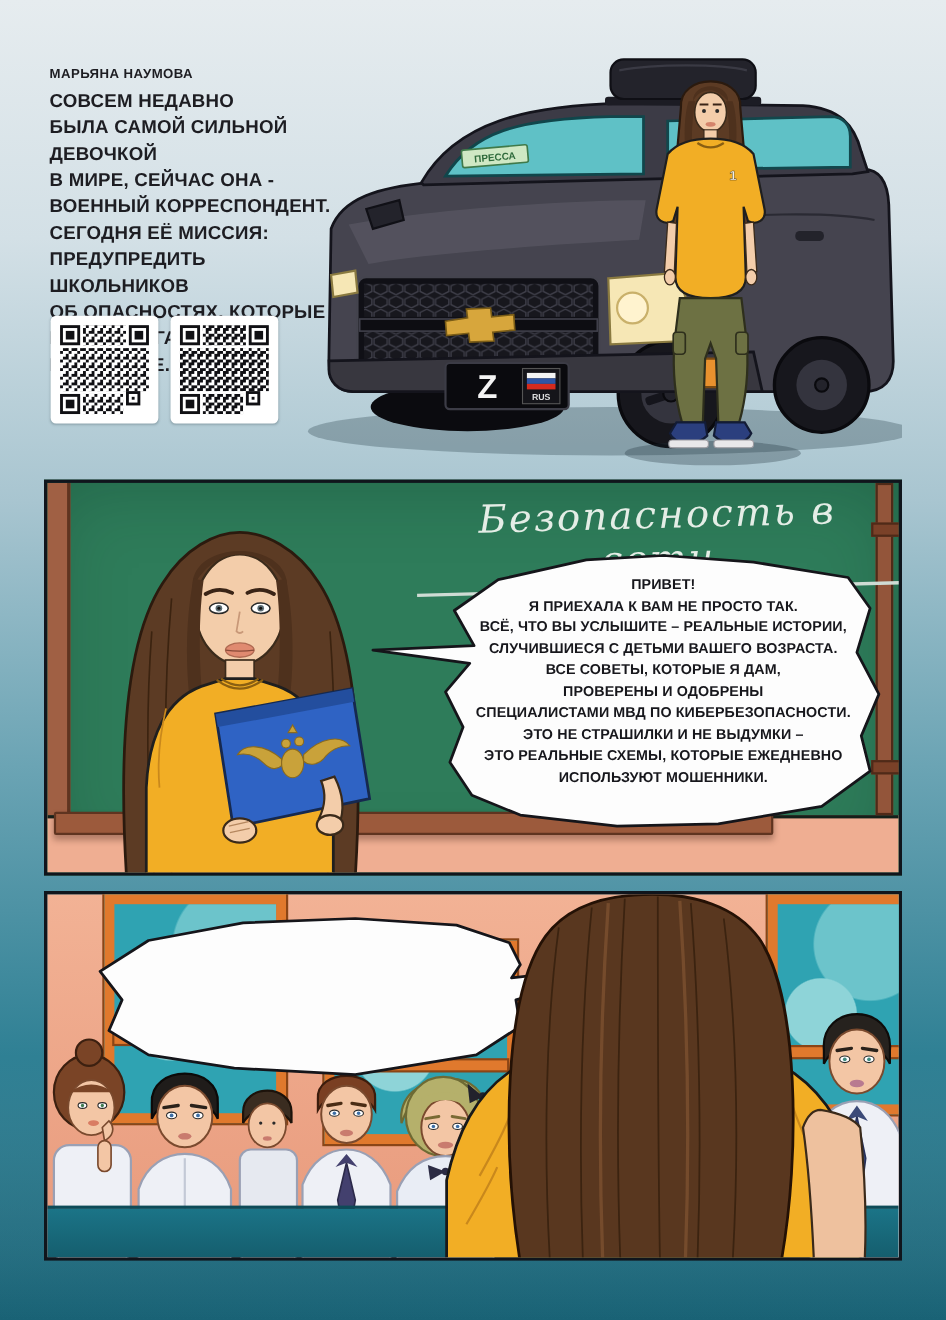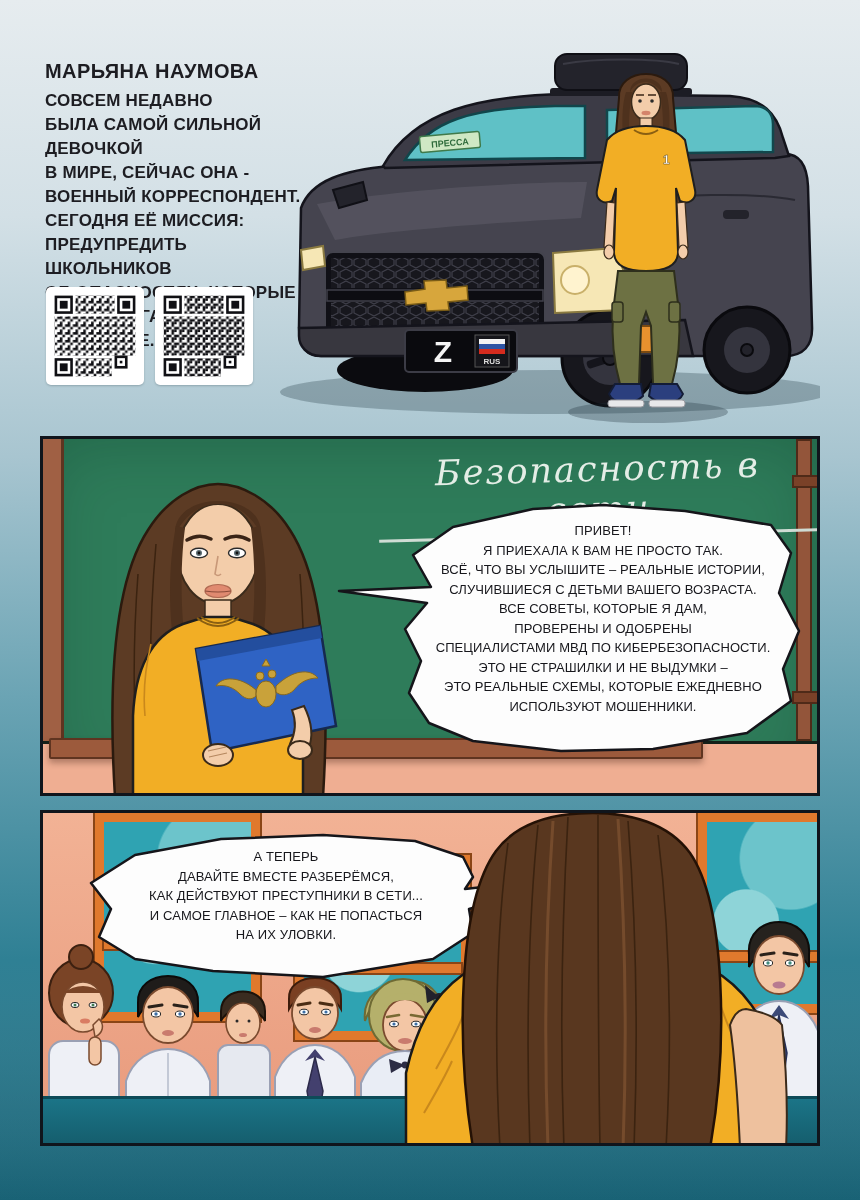--- a/index.html
+++ b/index.html
@@ -3,40 +3,40 @@
 <meta charset="utf-8">
 <style>
   html,body{margin:0;padding:0;}
   .page{position:relative;width:860px;height:1200px;overflow:hidden;
     font-family:"Liberation Sans",sans-serif;
     background:linear-gradient(180deg,#e6ecef 0%,#d3e0e6 18%,#a8c5d0 38%,#6ba4b4 58%,#2f8094 80%,#19627509 100%),linear-gradient(180deg,#e6ecef 0%,#196275 100%);}
   .abs{position:absolute;}
   .preline{white-space:pre-line;}
   
   .intro{left:45px;top:60px;width:270px;color:#1d1d22;}
-  .intro-name{font-size:20px;font-weight:800;letter-spacing:.4px;margin-bottom:6px;}
+  .intro-name{font-size:12px;font-weight:800;letter-spacing:.4px;margin-bottom:6px;}
   .intro-body{font-size:17px;font-weight:700;line-height:24px;letter-spacing:.2px;}
   
   .qr{width:98px;height:98px;background:#fff;border-radius:5px;padding:6px;box-sizing:border-box;box-shadow:0 1px 2px rgba(30,50,60,.25);}
   .qr svg{width:100%;height:100%;display:block;}
   
   .panel{left:40px;width:780px;border:3px solid #10151c;box-sizing:border-box;overflow:hidden;background:#2e7c5a;}
   .panel-classroom{top:436px;height:360px;box-shadow:inset 0 0 70px rgba(0,40,25,.28);}
   .panel-audience{top:810px;height:336px;background:linear-gradient(180deg,#f2b295,#e89a7c);}
   
   .board-frame{left:0;top:0;width:18px;height:302px;background:#a06044;border-right:3px solid #5f3420;}
   .board-bottom-wall{left:0;top:302px;width:774px;height:52px;background:#efae92;border-top:3px solid #132019;}
   .chalk-tray{left:6px;top:299px;width:650px;height:17px;background:#9c5a3c;border:2px solid #5f3420;border-radius:2px;box-shadow:0 4px 6px rgba(60,30,20,.35);}
   .pipe{left:753px;top:0;width:16px;height:302px;background:#93553a;border:2px solid #4f2a18;box-sizing:border-box;}
   .pipe-collar{left:749px;width:24px;height:9px;background:#7a4128;border:2px solid #4f2a18;}
   .board-title{left:335px;top:10px;width:440px;text-align:center;transform:rotate(-1.5deg);
      font-family:"DejaVu Serif",serif;font-style:italic;font-size:35px;color:#e4ede6;letter-spacing:2px;}
   .board-title span{display:inline-block;border-bottom:3px solid #cfdcd4;padding-bottom:5px;}
   
-  .bubble-text{position:absolute;color:#17171c;font-weight:400;text-align:center;font-size:13px;line-height:19.5px;letter-spacing:.1px;}
+  .bubble-text{position:absolute;color:#17171c;font-weight:700;text-align:center;font-size:13px;line-height:19.5px;letter-spacing:.1px;}
   
   .window{box-sizing:border-box;border:9px solid #e0792d;background:
       radial-gradient(circle at 35% 55%, #8ed4d8 0 26%, rgba(0,0,0,0) 27%),
       radial-gradient(circle at 75% 20%, #6cc4cb 0 30%, rgba(0,0,0,0) 31%),
       #2fa3b2;box-shadow:0 0 0 2px #8a4516;}
   .window .bar{position:absolute;left:0;right:0;height:9px;background:#e0792d;box-shadow:0 0 0 2px #8a4516;}
   .desk-strip{left:0;bottom:0;width:774px;height:44px;background:linear-gradient(#1b7487,#155e6e);border-top:3px solid #0d4b58;}
 </style>
 </head>
 <body>
@@ -389,25 +389,20 @@
       <polygon points="48,112 38,126 48,122 58,126" fill="#3c4a78"></polygon>
       <polygon points="48,122 40,160 48,220 56,160" fill="#3c4a78" stroke="#26305a" stroke-width="1.5"></polygon>
     </svg>
 
     <div class="abs desk-strip"></div>
 
     <div class="abs" style="left:28px;top:18px;width:530px;height:152px;">
       <svg width="530" height="152" viewBox="0 0 530 152" style="position:absolute;left:0;top:0;">
         <polygon points="64,24 150,8 252,4 344,10 392,26 402,46 394,58 518,44 398,78 402,102 362,128 252,146 142,140 64,128 28,106 40,78 20,52" fill="#fdfdfd" stroke="#15151a" stroke-width="2.5" stroke-linejoin="round"></polygon>
       </svg>
-      <div class="bubble-text preline" style="left:40px;top:16px;width:350px;">А ТЕПЕРЬ
-ДАВАЙТЕ ВМЕСТЕ РАЗБЕРЁМСЯ,
-КАК ДЕЙСТВУЮТ ПРЕСТУПНИКИ В СЕТИ...
-И САМОЕ ГЛАВНОЕ – КАК НЕ ПОПАСТЬСЯ
-НА ИХ УЛОВКИ.</div>
     </div>
 
     <svg class="abs" style="left:335px;top:0;" width="430" height="335" viewBox="0 0 430 335">
       <path d="M28,260 C48,170 96,132 215,130 C330,132 382,172 404,262 L404,335 L28,335 Z" fill="#f2ae25" stroke="#191919" stroke-width="2.5"></path>
       <path d="M58,256 C76,224 86,204 92,182 M372,258 C356,226 346,206 340,184 M46,300 C60,276 68,262 74,248" fill="none" stroke="#c9881c" stroke-width="2"></path>
       <path d="M368,196 C386,199 398,204 404,212 C408,252 410,296 408,335 L362,335 C360,290 356,240 352,212 C356,201 362,196 368,196 Z" fill="#eec19e" stroke="#3a2a1a" stroke-width="2"></path>
       <path d="M95,335 C78,230 80,90 118,38 C140,8 178,0 215,0 C252,0 290,10 312,40 C348,92 350,235 332,335 Z" fill="#59371f" stroke="#241105" stroke-width="2.5"></path>
       <g fill="none" stroke="#3b2310" stroke-width="1.6">
         <path d="M130,30 C118,120 116,230 122,335"></path>
           <path d="M160,12 C150,110 148,230 152,335"></path>

